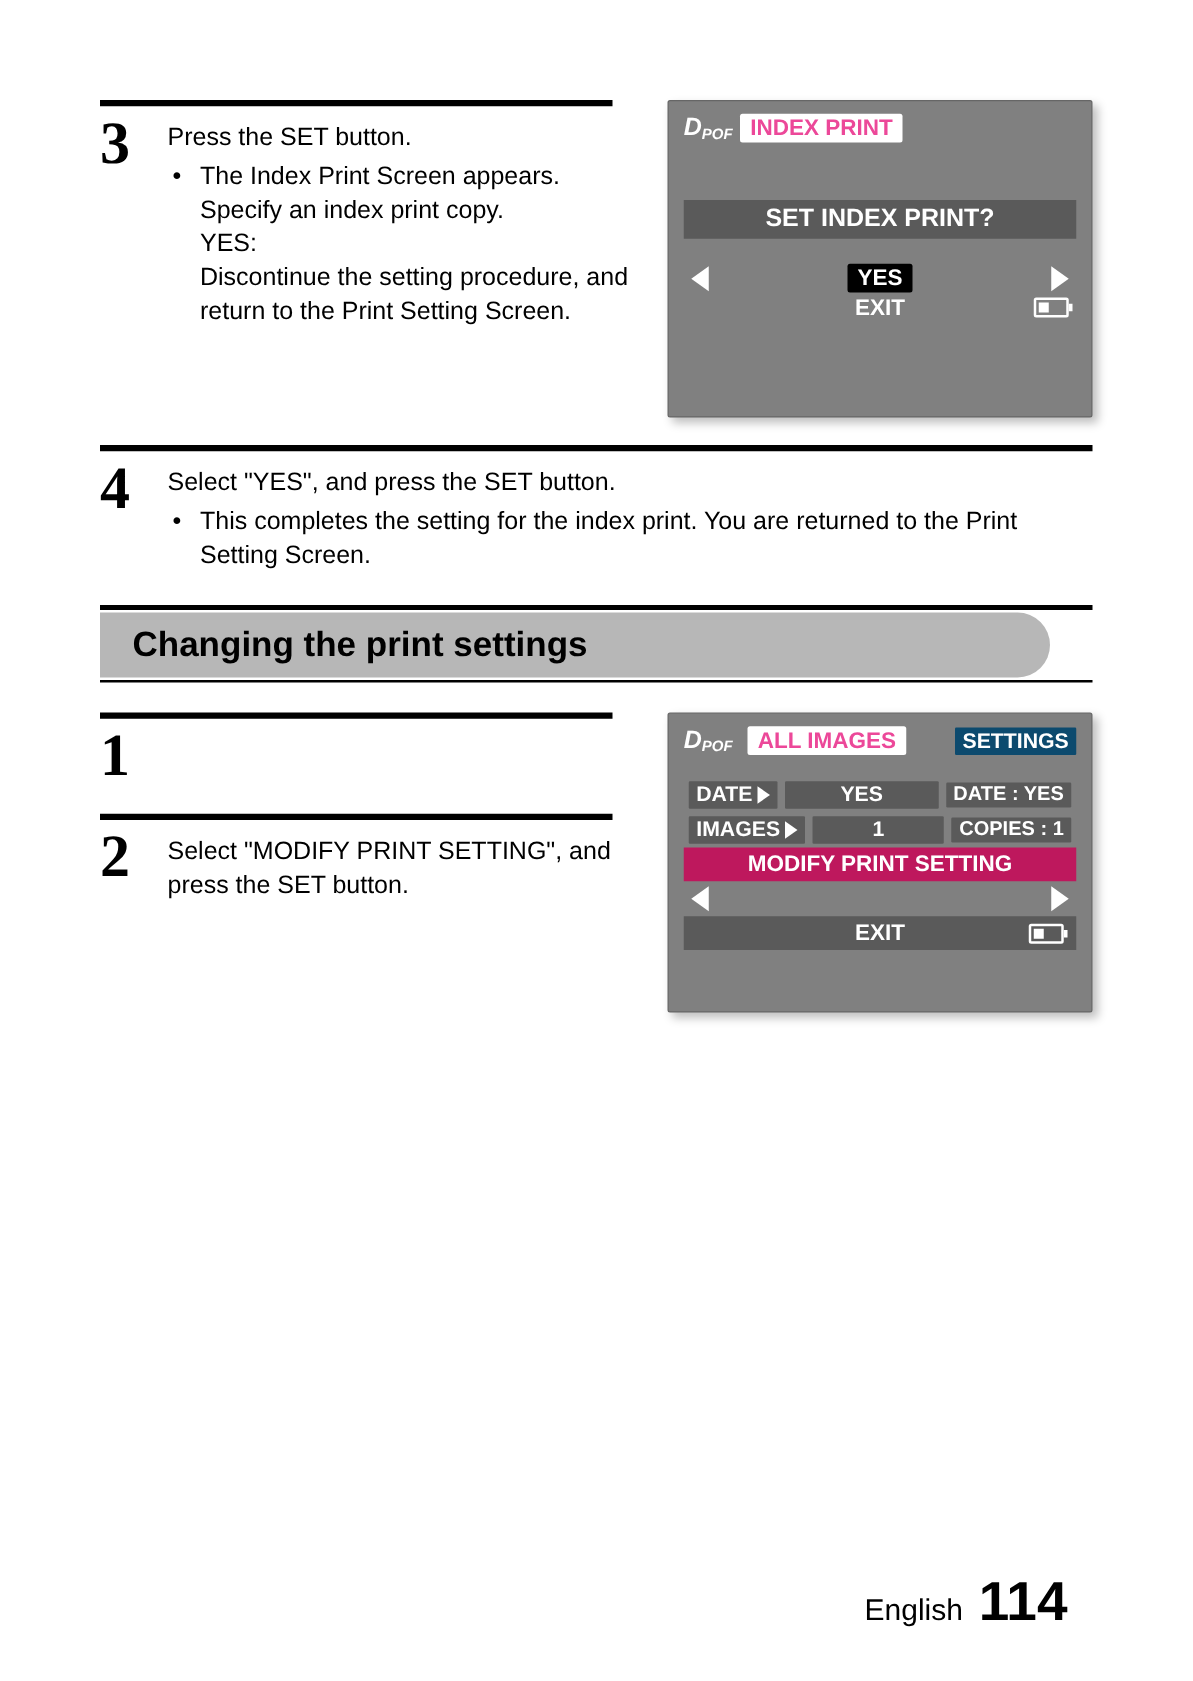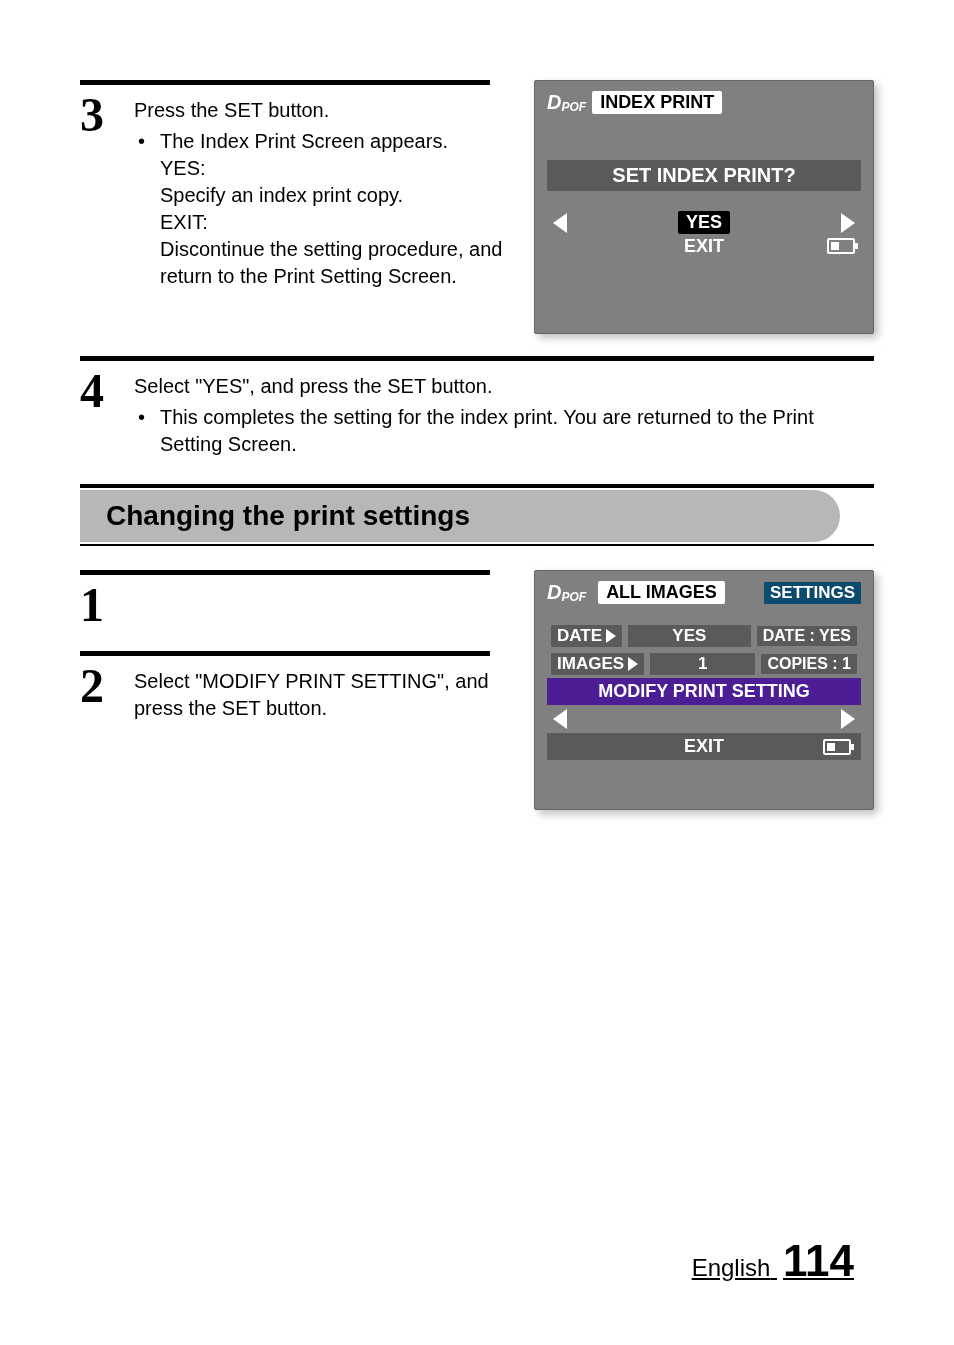--- a/index.html
+++ b/index.html
@@ -29,21 +29,21 @@
     box-shadow: 4px 4px 8px rgba(0,0,0,0.25);
   }
   .screen1 { height: 254px; }
   .screen2 { height: 240px; }
   .screen-inner { padding: 10px 12px; font-size: 18px; font-weight: 700; font-family: Arial, sans-serif; }
 
   .dpof { display: inline-flex; align-items: flex-end; margin-right: 6px; }
   .dpof .d { font-family: "Arial Narrow", Arial, sans-serif; font-size: 20px; font-style: italic; font-weight: 900; }
   .dpof .sub { font-family: "Arial Narrow", Arial, sans-serif; font-size: 12px; font-style: italic; font-weight: 900; margin-left: 0px; }
 
-  .tab-white { display: inline-block; background: #fff; color: #000000; padding: 1px 8px; border-radius: 2px; }
+  .tab-white { display: inline-block; background: #fff; color: #ec4899; padding: 1px 8px; border-radius: 2px; }
   .tab-black { display: inline-block; background: #000; color: #fff; padding: 1px 8px; border-radius: 2px; }
 
   .bar-dark { background: #5a5a5a; color: #fff; text-align: center; padding: 4px 0; font-size: 20px; font-weight: 700; }
 
   .screen1 .title-row { display: flex; align-items: center; padding-bottom: 6px; }
   .screen1 .mid { margin-top: 40px; }
   .screen1 .yes-row { display: flex; align-items: center; justify-content: space-between; margin-top: 20px; padding: 0 6px; }
   .screen1 .exit-row { display: flex; align-items: center; justify-content: flex-end; margin-top: 4px; padding: 0 6px; position: relative; }
   .screen1 .exit-row .exit-label { position: absolute; left: 50%; transform: translateX(-50%); }
 
@@ -69,30 +69,30 @@
   .sec-rule-bottom { border-top: 2px solid #000; margin-top: 2px; margin-bottom: 24px; }
 
   
   .screen2 .row { display: flex; align-items: center; gap: 6px; padding: 3px 4px; }
   .screen2 .row .box { padding: 1px 6px; border-radius: 1px; font-size: 17px; font-weight: 700; }
   .screen2 .row .box-dark { background: #5a5a5a; color: #fff; }
   .screen2 .row .box-darker { background: #5a5a5a; color: #fff; display: flex; align-items: center; gap: 4px; }
   .screen2 .row .box-status { background: #5a5a5a; color: #fff; font-size: 16px; }
   .screen2 .tri-right-sm { border-top: 7px solid transparent; border-bottom: 7px solid transparent; border-left: 10px solid #fff; display:inline-block; width:0;height:0;}
   .screen2 .val { flex:1; display:flex; justify-content:center; }
-  .screen2 .wide-bar { background: #4c1d95; color:#fff; text-align:center; padding:3px 0;}
+  .screen2 .wide-bar { background: #be185d; color:#fff; text-align:center; padding:3px 0;}
   .screen2 .nav-row { display:flex; justify-content:space-between; align-items:center; padding:4px 6px; }
   .screen2 .exit-bar { background:#5a5a5a; color:#fff; display:flex; justify-content:space-between; align-items:center; padding:3px 10px 3px 10px; }
   .screen2 .exit-bar .center { flex:1; text-align:center; }
 
   .screen2 .title-row { display:flex; align-items:center; gap:6px; }
   .screen2 .title-row .spacer { flex:1; }
 
   
-  .footer { position: absolute; bottom: 59px; right: 100px; font-size: 24px; text-decoration: underline; }
+  .footer { position: absolute; bottom: 38px; right: 100px; font-size: 24px; }
   .footer .pg { font-size: 44px; font-weight: 700; margin-left: 6px; }
 
   .row-sep { display:flex; align-items:flex-start; gap:30px; }
   .left-steps { flex:1; }
 
 </style>
 </head>
 <body>
 
 <div class="page">
@@ -100,23 +100,22 @@
   <div class="top-area">
     <div class="left-col">
       <div class="step-rule"></div>
       <div class="step-row">
         <div class="step-num">3</div>
         <div class="step-body">
           <div class="bold">Press the SET button.</div>
           <ul>
             <li class="bullet">The Index Print Screen appears.</li>
           </ul>
+          <div class="sub">Specify an index print copy.</div>
           <div class="sub bold">YES:</div>
-          <div class="sub">Specify an index print copy.</div>
-          <div class="sub bold">EXIT:</div>
           <div class="sub">Discontinue the setting procedure, and return to the Print Setting Screen.</div>
         </div>
       </div>
     </div>
 
     <div class="screen screen1">
       <div class="screen-inner">
         <div class="title-row">
           <span class="dpof">
             <span class="d">D</span>

